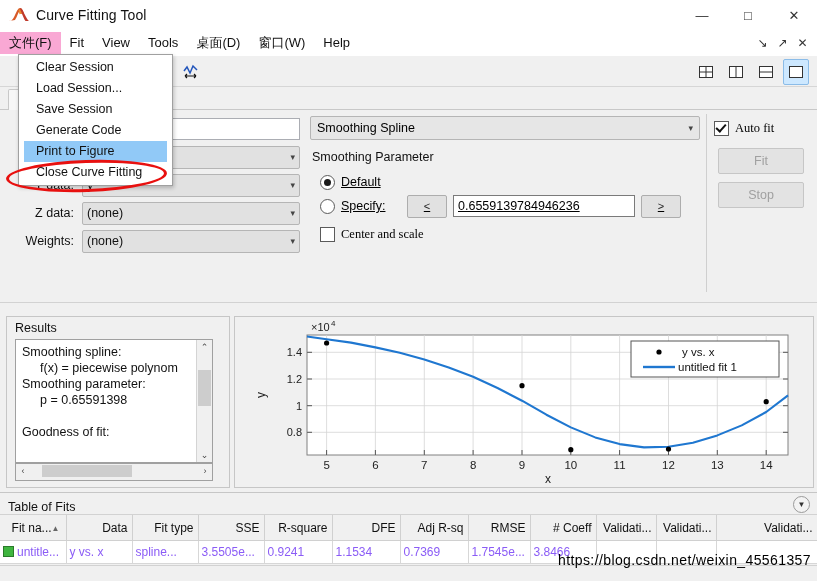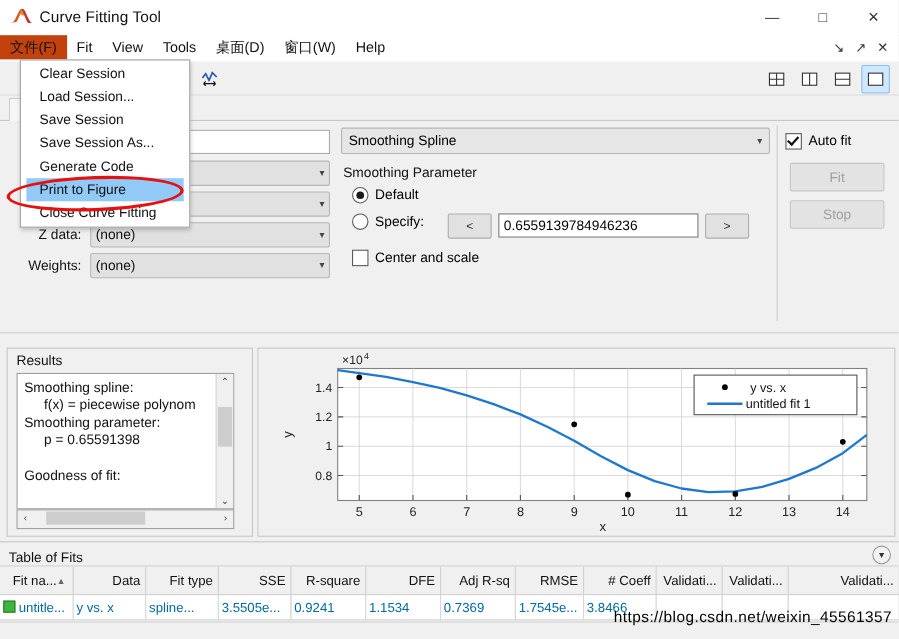--- a/index.html
+++ b/index.html
@@ -18,21 +18,21 @@
   .tb-title{font-size:14px;color:#111;letter-spacing:.1px;}
   .winbtns{position:absolute;right:0;top:0;height:30px;display:flex;}
   .winbtn{width:46px;height:30px;display:flex;align-items:center;justify-content:center;
           font-size:13px;color:#333;}
   
   .menubar{
     height:24px;background:#ffffff;display:flex;align-items:center;
     position:relative;border-bottom:1px solid #ffffff;
   }
   .menuitem{padding:3px 9px;font-size:13px;color:#111;line-height:16px;}
-  .menuitem.active{background:#c2410c;}
+  .menuitem.active{background:#f9a8d4;}
   .menu-right{position:absolute;right:4px;top:0;height:24px;display:flex;align-items:center;gap:7px;padding-right:4px;}
   .mr-ico{font-size:12px;color:#333;width:13px;text-align:center;cursor:pointer;}
   
   .toolbar{
     height:30px;background:#f0f0f0;border-bottom:1px solid #d6d6d6;
     display:flex;align-items:center;position:relative;padding-left:6px;
   }
   .tool{width:24px;height:24px;margin-right:2px;display:flex;align-items:center;justify-content:center;border:1px solid transparent;border-radius:2px;}
   .tool.sel{background:#cde8ff;border-color:#8bbce8;}
   .tsep{width:1px;height:20px;background:#cccccc;margin:0 5px;}
@@ -60,36 +60,36 @@
     position:relative;
   }
   .combo .cv{flex:1;overflow:hidden;white-space:nowrap;}
   .chev{font-size:9px;color:#444;margin-left:4px;}
   .col-mid{position:absolute;left:310px;top:6px;width:390px;}
   .combo-wide{
     height:22px;background:#e6e6e6;border:1px solid #b5b5b5;border-radius:2px;
     display:flex;align-items:center;padding:0 6px;font-size:12.5px;
   }
   .sec-title{font-size:12.5px;margin:10px 0 6px 2px;color:#111;}
-  .radio-row{display:flex;align-items:flex-start;height:24px;margin-left:10px;}
+  .radio-row{display:flex;align-items:center;height:24px;margin-left:10px;text-decoration:underline;}
   .radio{
     width:13px;height:13px;border:1px solid #5a5a5a;border-radius:50%;
     background:#fff;margin-right:6px;position:relative;flex:none;
   }
   .radio.on::after{content:"";position:absolute;left:3px;top:3px;width:7px;height:7px;border-radius:50%;background:#1a1a1a;}
   .radio-lbl{font-size:12.5px;}
   .minibtn{
     width:38px;height:21px;background:#e1e1e1;border:1px solid #adadad;border-radius:2px;
     display:flex;align-items:center;justify-content:center;font-size:11px;color:#222;
   }
   .paramfield{
     width:172px;height:20px;background:#fff;border:1px solid #7a7a7a;
     font-size:12.5px;padding:0 4px;display:flex;align-items:center;margin:0 6px;
   }
-  .chk-row{display:flex;align-items:center;height:24px;margin-left:10px;margin-top:4px;}
+  .chk-row{display:flex;align-items:center;height:24px;margin-left:10px;margin-top:4px;font-family:Liberation Serif, serif;}
   .chkbox{width:13px;height:13px;border:1px solid #5a5a5a;background:#fff;margin-right:6px;position:relative;flex:none;}
   .chkbox.on::after{
     content:"";position:absolute;left:3px;top:0px;width:4px;height:8px;
     border:solid #111;border-width:0 2px 2px 0;transform:rotate(42deg);
   }
   .vdiv{position:absolute;left:706px;top:4px;width:1px;height:178px;background:#cfcfcf;}
   .col-right{position:absolute;left:712px;top:6px;width:98px;}
   .bigbtn{
     width:84px;height:24px;margin:8px auto 0 6px;background:#e3e3e3;border:1px solid #c6c6c6;
     border-radius:2px;display:flex;align-items:center;justify-content:center;
@@ -120,21 +120,21 @@
   .tof-collapse{position:absolute;right:7px;top:3px;width:15px;height:15px;border:1px solid #9a9a9a;border-radius:50%;
     display:flex;align-items:center;justify-content:center;font-size:8px;color:#333;background:#f3f3f3;}
   table.fits{border-collapse:collapse;width:817px;table-layout:fixed;font-size:12px;}
   table.fits th{
     background:#f0f0f0;border:1px solid #d0d0d0;border-top:none;border-left:none;
     font-weight:normal;text-align:right;padding:3px 4px;height:19px;color:#111;
     overflow:hidden;white-space:nowrap;
   }
   table.fits td{
     background:#fff;border:1px solid #d7d7d7;border-top:none;border-left:none;
-    padding:2px 3px;height:18px;overflow:hidden;white-space:nowrap;color:#0369a1;
+    padding:2px 3px;height:18px;overflow:hidden;white-space:nowrap;color:#8b5cf6;
   }
   .sortarrow{float:right;font-size:8px;color:#666;margin-top:3px;margin-right:2px;}
   .swatch{display:inline-block;width:9px;height:9px;background:#3fb53f;border:1px solid #2a7a2a;margin-right:3px;vertical-align:-1px;}
   .tof-foot{position:absolute;left:0;bottom:0;width:817px;height:16px;background:#f0f0f0;border-top:1px solid #d2d2d2;}
   .watermark{
     position:absolute;right:6px;bottom:14px;font-size:14px;color:#000000;
     letter-spacing:.4px;white-space:nowrap;pointer-events:none;
   }
   
   .dropdown{
@@ -518,18 +518,17 @@
     </tbody>
   </table>
   <div class="tof-foot"></div>
   <div class="watermark">https://blog.csdn.net/weixin_45561357</div>
 </div>
 
 <div class="dropdown">
   <div class="dd-item">Clear Session</div>
   <div class="dd-item">Load Session...</div>
   <div class="dd-item">Save Session</div>
-  <div class="dd-item">Save Session As...</div>
   <div class="dd-item">Generate Code</div>
   <div class="dd-item hl">Print to Figure</div>
   <div class="dd-item">Close Curve Fitting</div>
 </div>
 <div class="ellipse"></div>
 
 </body></html>

